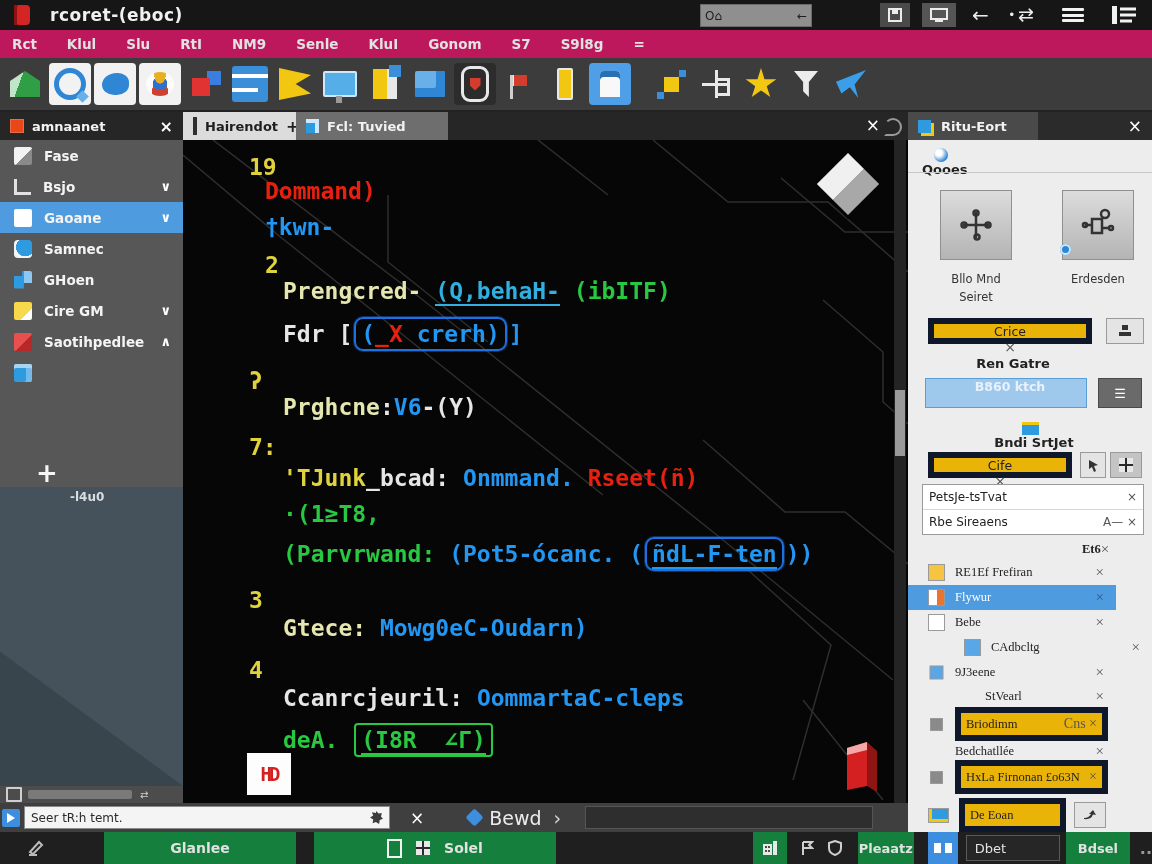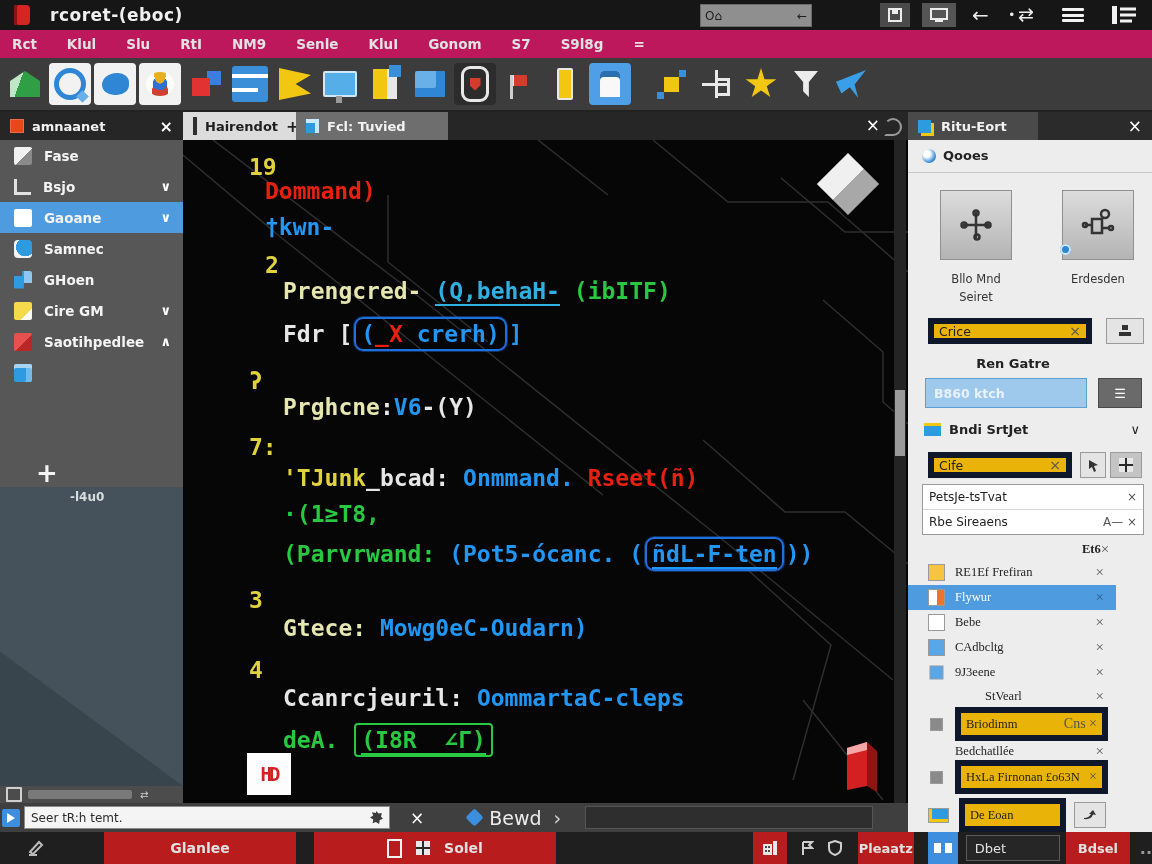--- a/index.html
+++ b/index.html
@@ -132,21 +132,21 @@
   #sr-chip .dia{width:13px;height:13px;background:#3e8ee0;transform:rotate(45deg);border-radius:3px;margin-right:8px;}
   #sr-chip .chv{margin-left:12px;color:#cfcfcf;}
   #sr-track{margin-left:24px;width:286px;height:21px;background:#2e2e2e;border:1px solid #555;}
   
   #rpanel{left:908px;top:112px;width:244px;height:720px;background:#ededed;}
   #rp-head{position:absolute;left:0;top:0;width:244px;height:28px;background:#2b2b2b;display:flex;align-items:center;}
   #rp-tab{width:130px;height:28px;background:#4a4a4a;display:flex;align-items:center;color:#f2f2f2;font-size:13px;font-weight:bold;}
   #rp-tab .fico2{width:13px;height:13px;background:#2e9ae0;box-shadow:3px 3px 0 #f2c712;margin:0 10px 0 10px;}
   #rp-close{margin-left:auto;margin-right:10px;color:#fff;font-size:17px;}
   #rp-body{position:absolute;left:0;top:28px;width:244px;height:692px;font-size:12.5px;color:#222;}
-  .rb{position:absolute;box-sizing:border-box;}
+  .rb{position:absolute;box-sizing:border-box;flex-direction:column;}
   #rp-modes{left:14px;top:8px;display:flex;align-items:center;font-weight:bold;font-size:13px;}
   #rp-modes .orb{width:14px;height:14px;border-radius:50%;background:radial-gradient(circle at 35% 35%,#fff 25%,#2e86d4 70%);margin-right:7px;}
   #rp-div{left:0;top:32px;width:244px;height:1px;background:#c8c8c8;}
   .toolbtn{width:72px;height:70px;background:linear-gradient(#dcdcdc,#b4b4b4);border:1px solid #909090;display:flex;align-items:center;justify-content:center;}
   .tcap{font-size:11.5px;color:#333;text-align:center;width:90px;}
   #rp-cursor{left:152px;top:104px;width:11px;height:11px;border-radius:50%;background:#2e86d4;box-shadow:inset 0 0 0 2px #cfe8fb;z-index:3;}
   .rinput{background:#eab308;border:6px solid #0f172a;display:flex;align-items:center;padding:0 5px;justify-content:space-between;height:26px;}
   .rinput .xv{color:#555;font-size:14px;}
   .sqbtn{background:#e4e4e4;border:1px solid #9a9a9a;display:flex;align-items:center;justify-content:center;}
   .bluebtn{background:#9fc8ed;border:1px solid #5a9fd4;color:#e8f2fb;font-weight:bold;display:flex;align-items:center;padding-left:8px;}
@@ -159,21 +159,21 @@
   .lrow .sw{width:15px;height:15px;margin-left:20px;border:1px solid #9a9a9a;flex:none;}
   .lrow .sw.none{visibility:hidden;}
   .sw-yellow{background:#f5c542;} .sw-duo{background:linear-gradient(90deg,#fff 55%,#e87430 55%);}
   .sw-white{background:#fff;} .sw-blue{background:#5aa7e8;} .sw-bluesm{background:#5aa7e8;transform:scale(.8);} .sw-grey{background:#8a8a8a;transform:scale(.75);}
   .lrow .lbl{margin-left:10px;font-size:12.5px;}
   .lrow .x{margin-left:auto;margin-right:12px;color:#555;font-size:15px;}
   .lrow.sel{background:#4f9be0;} .lrow.sel .lbl{color:#fff;} .lrow.sel .x{color:#2a5a88;}
   .lrow .rin{margin-left:10px;flex:1;margin-right:8px;height:22px;}
   
   #bottombar{left:0;top:832px;width:1152px;height:32px;background:#1f1f1f;display:flex;align-items:center;color:#ddd;}
-  .bbtn{height:32px;background:#b91c1c;display:flex;align-items:center;justify-content:center;font-size:14px;font-weight:bold;color:#e2e2e2;}
+  .bbtn{height:32px;background:#15803d;display:flex;align-items:center;justify-content:center;font-size:14px;font-weight:bold;color:#e2e2e2;}
   #bb-pen{margin-left:26px;}
   #bb-glanlee{margin-left:58px;width:192px;}
   #bb-solel{margin-left:18px;width:242px;column-gap:14px;}
   .mini-doc{width:11px;height:15px;border:2px solid #f2f2f2;}
   .mini-grid{width:14px;height:14px;background:
       linear-gradient(#2a2a2a,#2a2a2a) center/14px 2px no-repeat,
       linear-gradient(#2a2a2a,#2a2a2a) center/2px 14px no-repeat,#e8e8e8;}
   #bb-build{margin-left:auto;width:34px;}
   .bicon{color:#cfcfcf;font-size:14px;margin-left:14px;}
   #bb-pleaatz{margin-left:16px;width:56px;font-size:13px;}
@@ -527,21 +527,21 @@
           <div class="lrow sel" style="top: 445px; height: 25px;">
             <div class="sw sw-duo"></div>
             <span class="lbl">Flywur</span>
             <span class="x">×</span>
           </div>
           <div class="lrow" style="top: 470px; height: 25px;">
             <div class="sw sw-white"></div>
             <span class="lbl">Bebe</span>
             <span class="x">×</span>
           </div>
-          <div class="lrow" style="top: 495px; height: 25px;">
+          <div class="lrow" style="top: 495px; height: 25px; padding-left: 36px;">
             <div class="sw sw-blue"></div>
             <span class="lbl">CAdbcltg</span>
             <span class="x">×</span>
           </div>
           <div class="lrow" style="top: 520px; height: 24px;">
             <div class="sw sw-bluesm"></div>
             <span class="lbl">9J3eene</span>
             <span class="x">×</span>
           </div>
           <div class="lrow" style="top: 544px; height: 24px; gap: 30px;">

